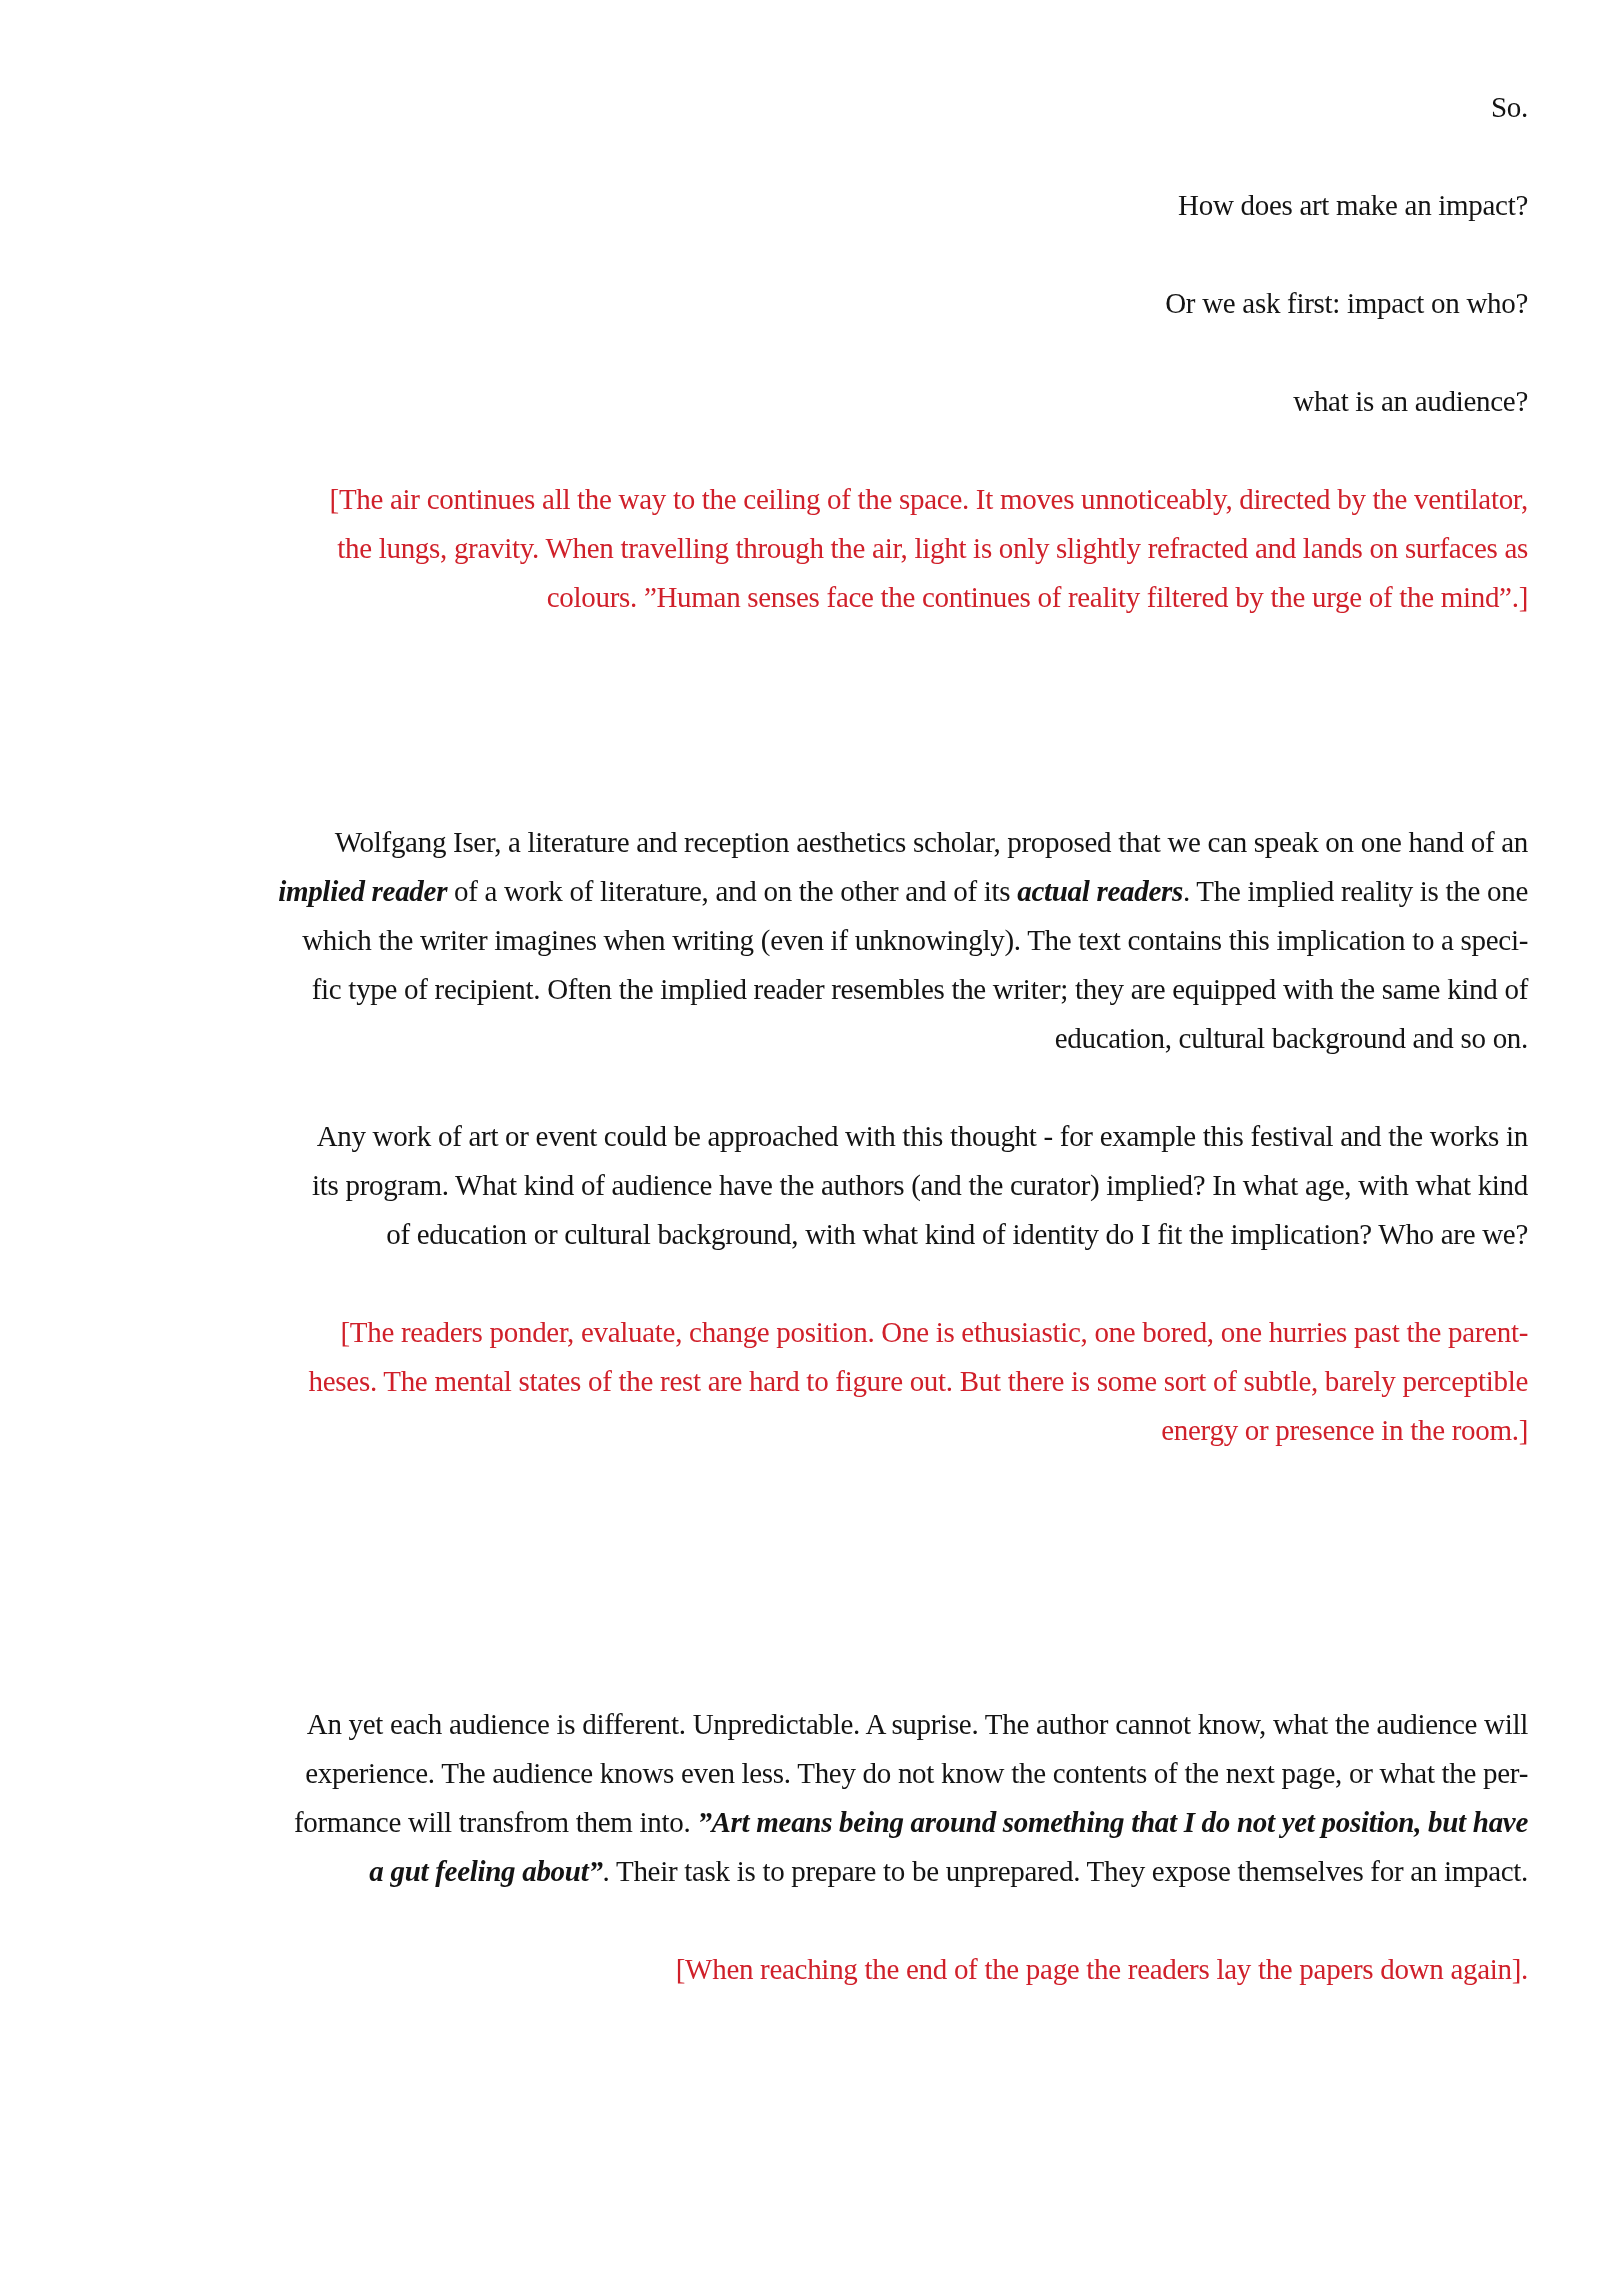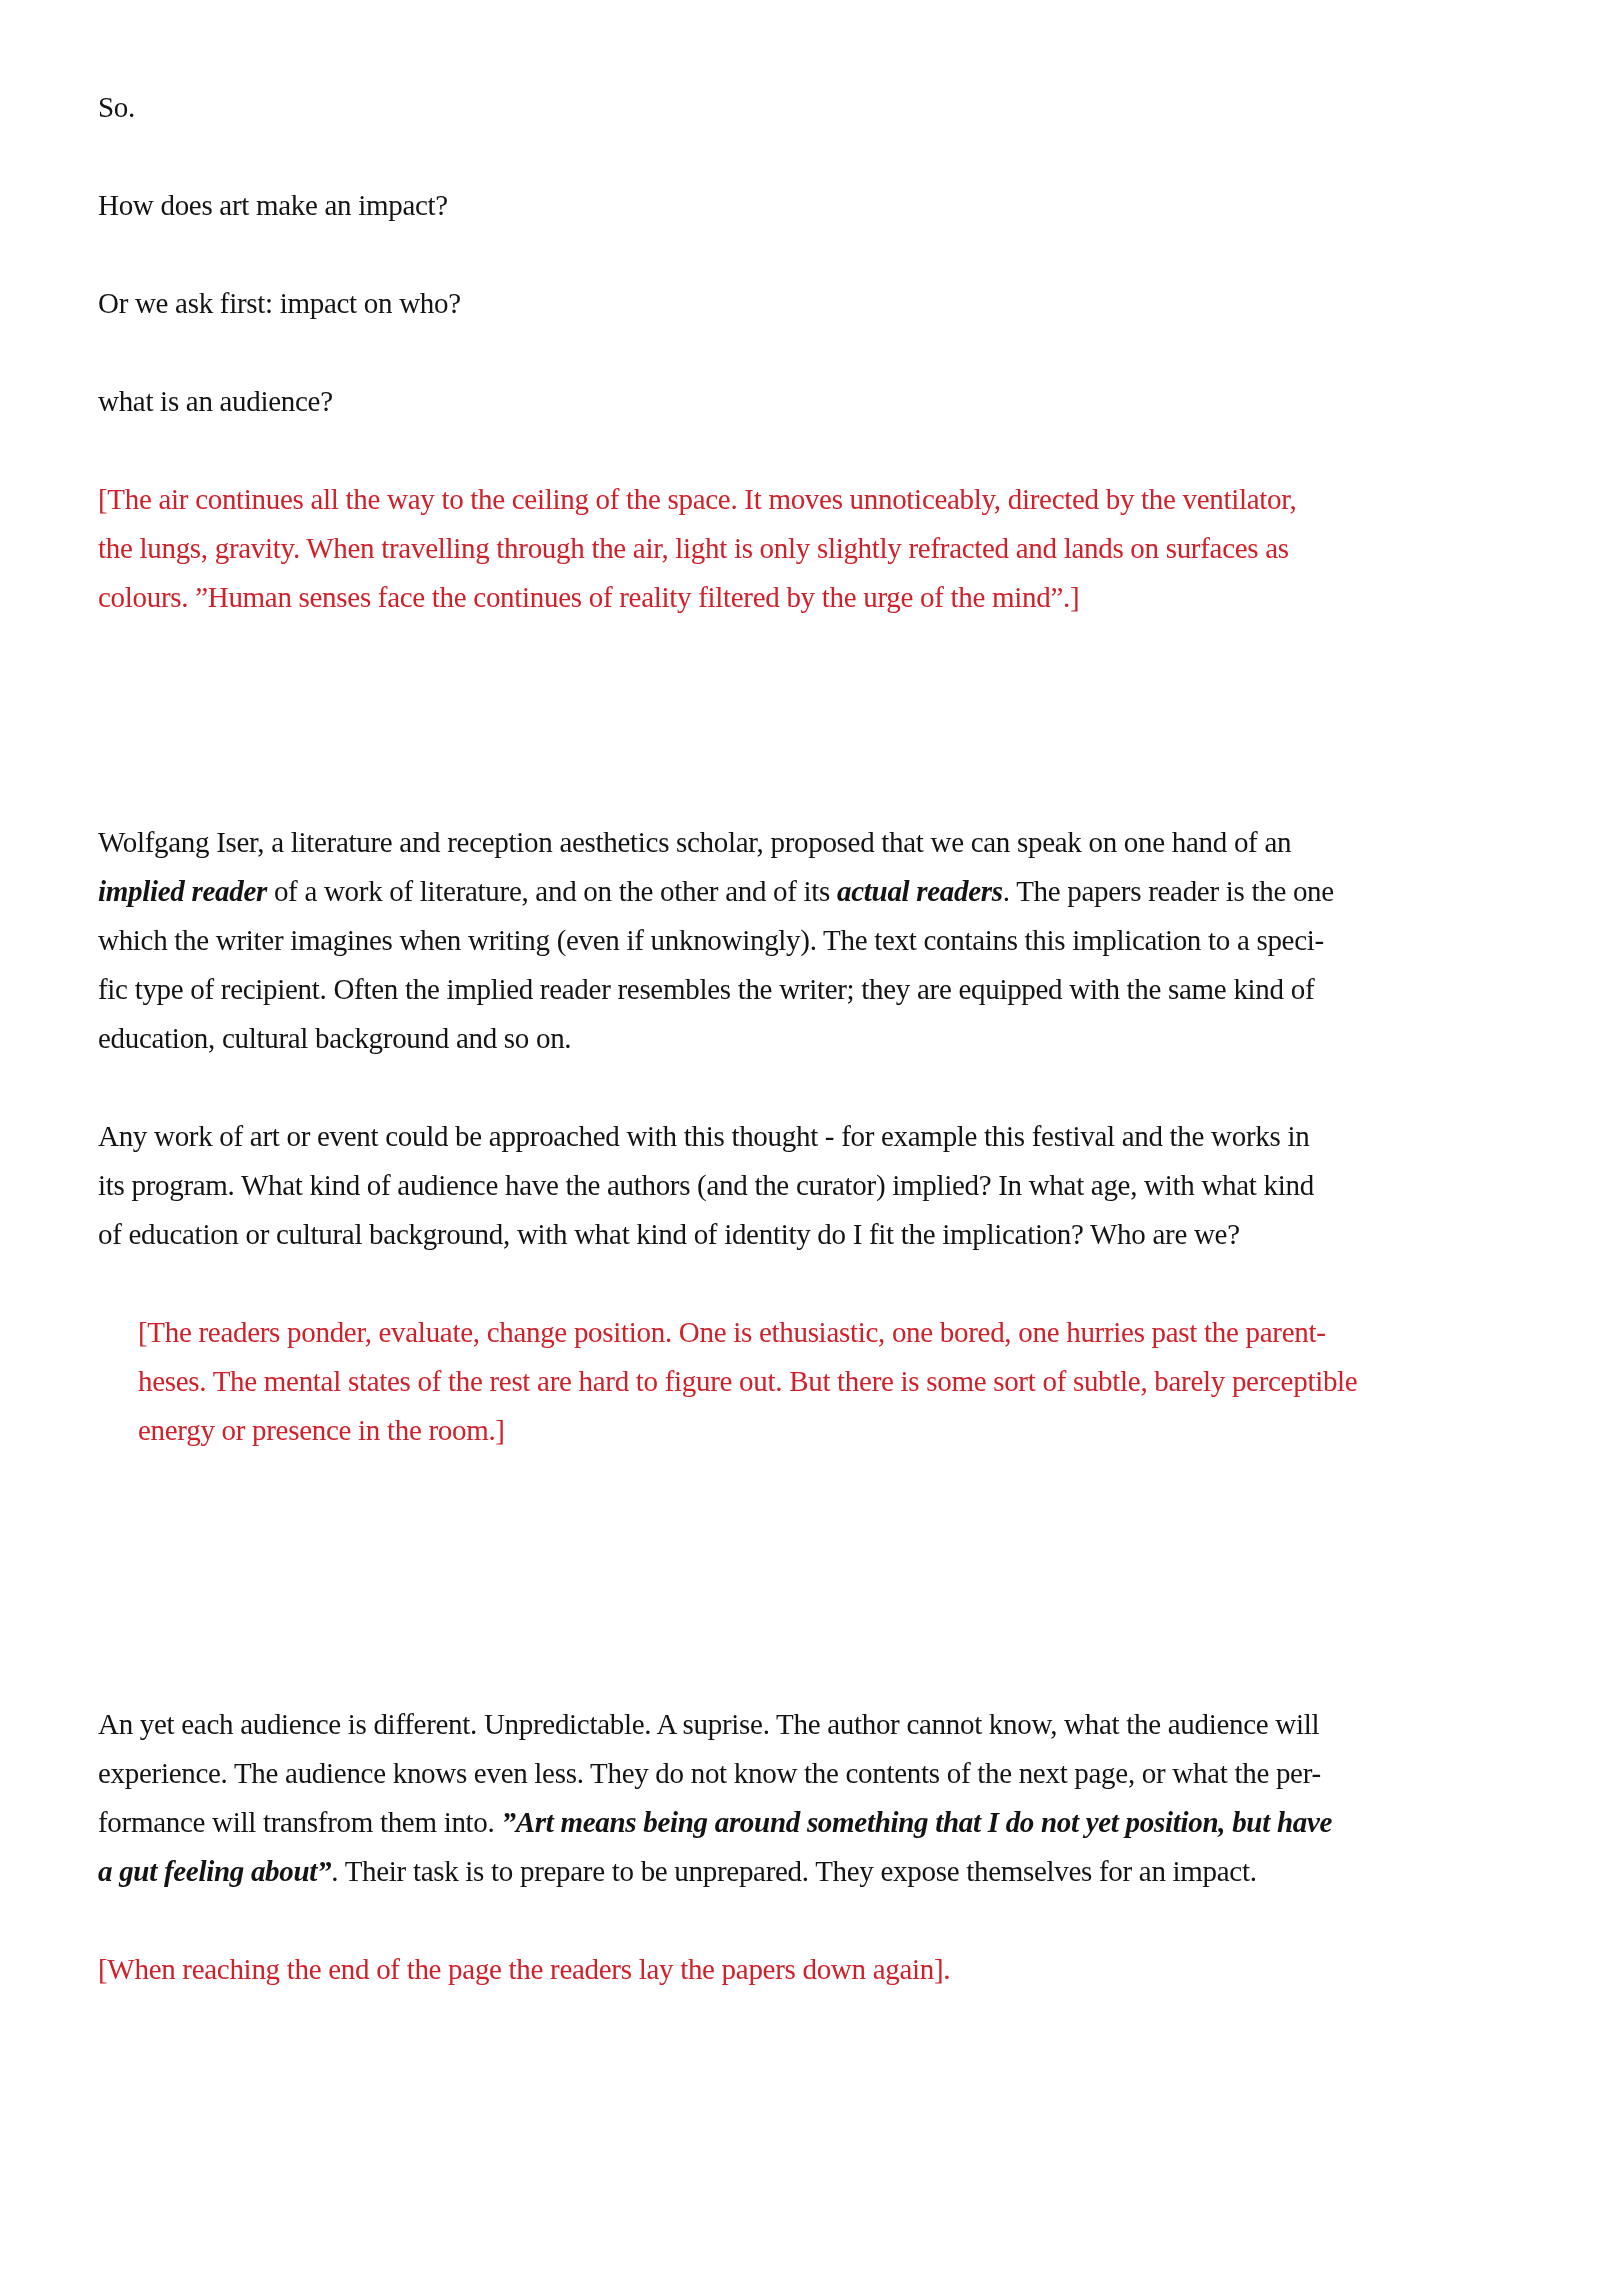--- a/index.html
+++ b/index.html
@@ -12,20 +12,21 @@
     height: 2293px;
     overflow: hidden;
     font-family: "Liberation Serif", serif;
     color: var(--ink, #141414);
   }
   .page {
     box-sizing: border-box;
     width: 1621px;
     height: 2293px;
     padding: 83px 93px 12px 98px;
+    text-align: right;
   }
   .para {
     margin: 0 0 49px 0;
   }
   
   .para.gap-xl  { margin-bottom: 196px; }
   .para.gap-xxl { margin-bottom: 245px; margin-left: 40px; }
   .line {
     font-size: 29px;
     line-height: 49px;
@@ -61,21 +62,21 @@
   <div class="para red gap-xl">
     <div class="line">[The air continues all the way to the ceiling of the space. It moves unnoticeably, directed by the ventilator,</div>
     <div class="line">the lungs, gravity. When travelling through the air, light is only slightly refracted and lands on surfaces as</div>
     <div class="line">colours. ”Human senses face the continues of reality filtered by the urge of the mind”.]</div>
   </div>
 
   <div class="para">
     <div class="line">Wolfgang Iser, a literature and reception aesthetics scholar, proposed that we can speak on one hand of an</div>
     <div class="line"><span class="it">implied reader</span>
 <span>of a work of literature, and on the other and of its</span>
-<span class="it">actual readers</span><span>. The papers reader is the one</span></div>
+<span class="it">actual readers</span><span>. The implied reality is the one</span></div>
     <div class="line">which the writer imagines when writing (even if unknowingly). The text contains this implication to a speci-</div>
     <div class="line">fic type of recipient. Often the implied reader resembles the writer; they are equipped with the same kind of</div>
     <div class="line">education, cultural background and so on.</div>
   </div>
 
   <div class="para">
     <div class="line">Any work of art or event could be approached with this thought - for example this festival and the works in</div>
     <div class="line">its program. What kind of audience have the authors (and the curator) implied? In what age, with what kind</div>
     <div class="line">of education or cultural background, with what kind of identity do I fit the implication? Who are we?</div>
   </div>

